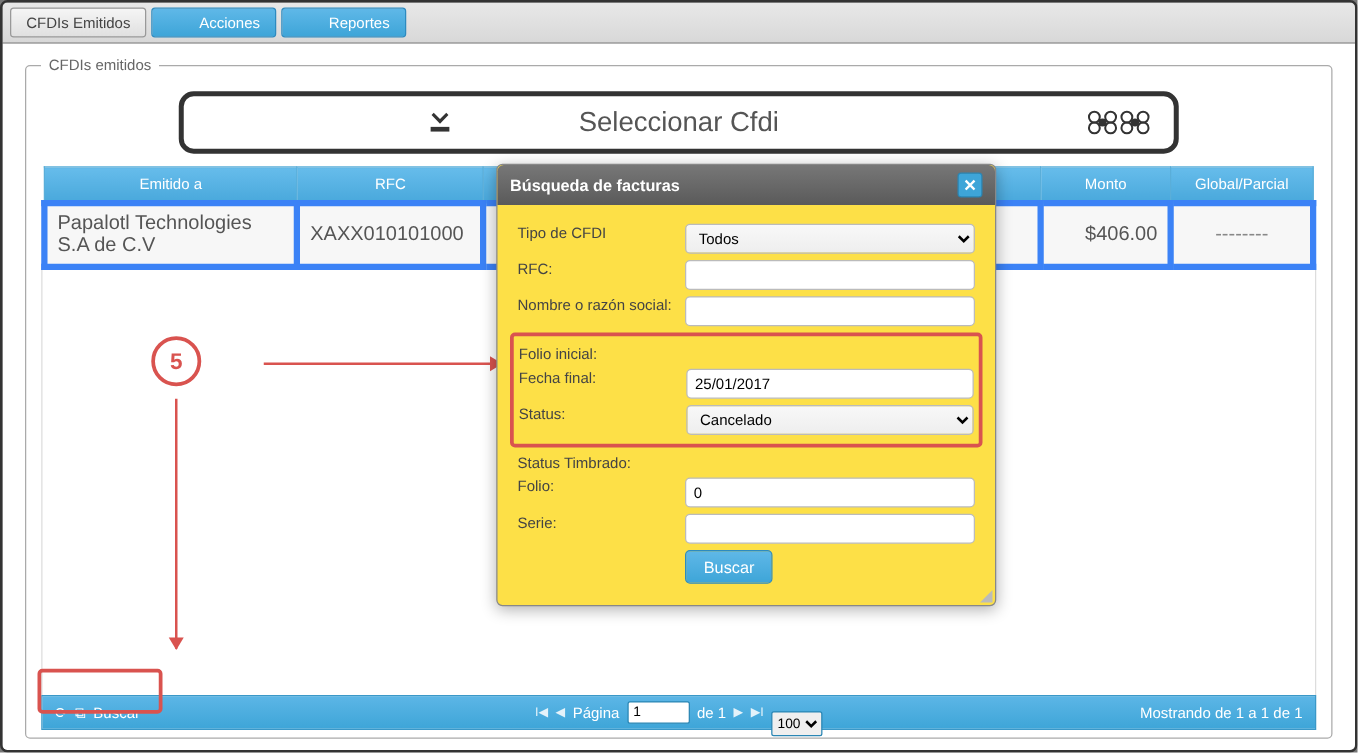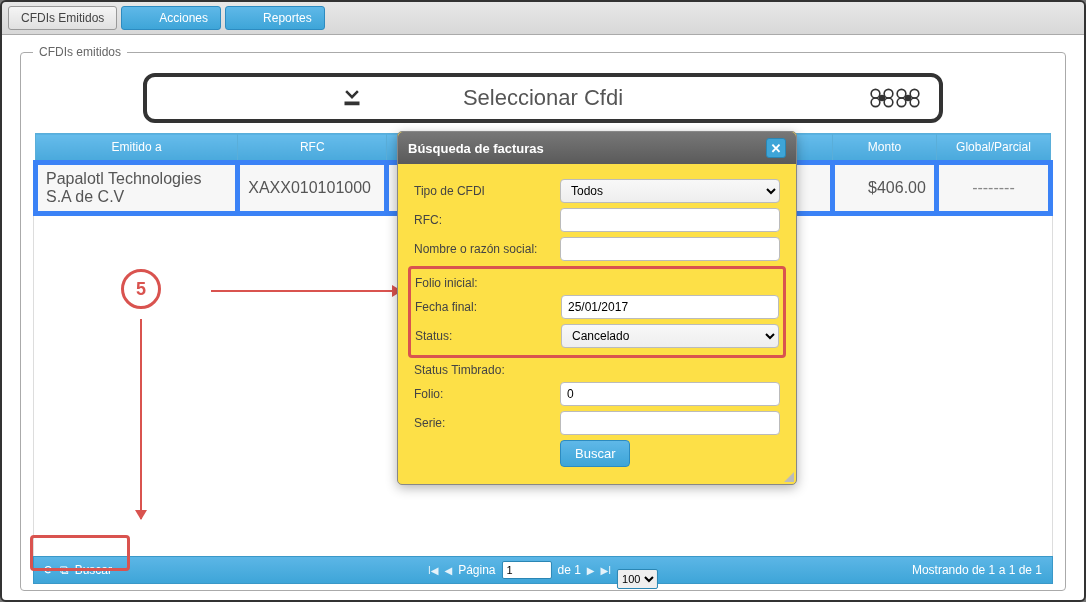--- a/index.html
+++ b/index.html
@@ -33,21 +33,21 @@
   .anno-circle { position:absolute; width:40px; height:40px; border:3px solid #d9534f; border-radius:50%; color:#d9534f; font-size:18px; font-weight:bold; display:flex; align-items:center; justify-content:center; pointer-events:none;}
   .anno-arrow-h { position:absolute; height:2px; background:#d9534f; pointer-events:none;}
   .anno-arrow-h::after { content:''; position:absolute; right:-1px; top:-5px; border-left:10px solid #d9534f; border-top:6px solid transparent; border-bottom:6px solid transparent;}
   .anno-arrow-v { position:absolute; width:2px; background:#d9534f; pointer-events:none;}
   .anno-arrow-v::after { content:''; position:absolute; bottom:-1px; left:-5px; border-top:10px solid #d9534f; border-left:6px solid transparent; border-right:6px solid transparent;}
   
   .dialog { position:absolute; background:#fde047; border:1px solid #888; border-radius:5px; box-shadow:0 3px 12px rgba(0,0,0,.3); width:400px;}
   .dialog-header { background: linear-gradient(#777,#5a5a5a); color:#fff; padding:6px 10px; border-radius:5px 5px 0 0; display:flex; align-items:center; font-weight:bold; font-size:13px;}
   .dialog-header .close { margin-left:auto; width:20px; height:20px; background:#3ea5d8; border:1px solid #2a86b4; border-radius:3px; display:flex; align-items:center; justify-content:center; color:#fff; cursor:pointer; font-weight:bold;}
   .dialog-body { padding:10px 16px 12px;}
-  .form-row { display:flex; align-items:center; margin:5px 0; gap:16px;}
+  .form-row { display:flex; align-items:flex-start; margin:5px 0; gap:4px;}
   .form-row label { width:130px; font-size:12px; color:#444;}
   .form-row input[type=text], .form-row select { flex:1; height:24px; border:1px solid #bbb; border-radius:4px; padding:0 6px; font-size:12px; background:#fff;}
   .form-row select { background: linear-gradient(#f8f8f8,#eee);}
   .hl-group { border:3px solid #d9534f; border-radius:4px; padding:2px 4px; margin:2px -6px;}
   .btn-primary { background: linear-gradient(#5fb8e8,#3ea5d8); color:#fff; border:1px solid #2d8bc0; border-radius:4px; padding:5px 14px; font-size:13px; cursor:pointer;}
   .dialog-resize { position:absolute; right:2px; bottom:2px; width:0; height:0; border-right:10px solid #bbb; border-top:10px solid transparent;}
   .ico { display:inline-block; }
 </style>
 </head>
 <body>

